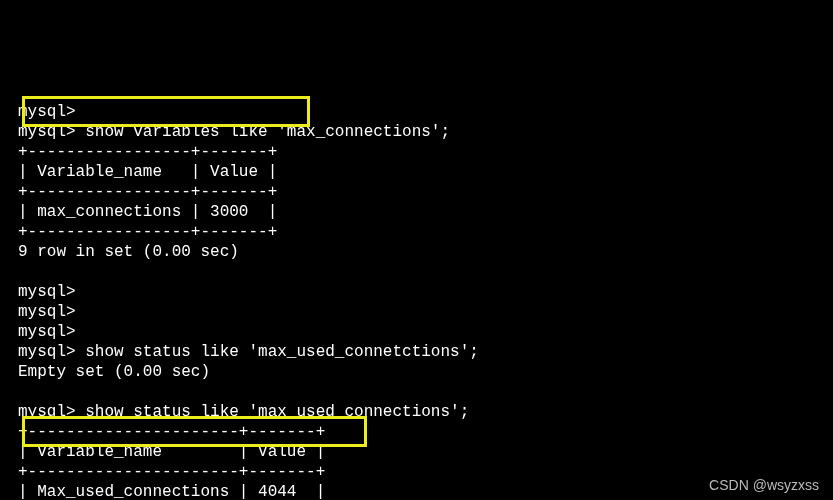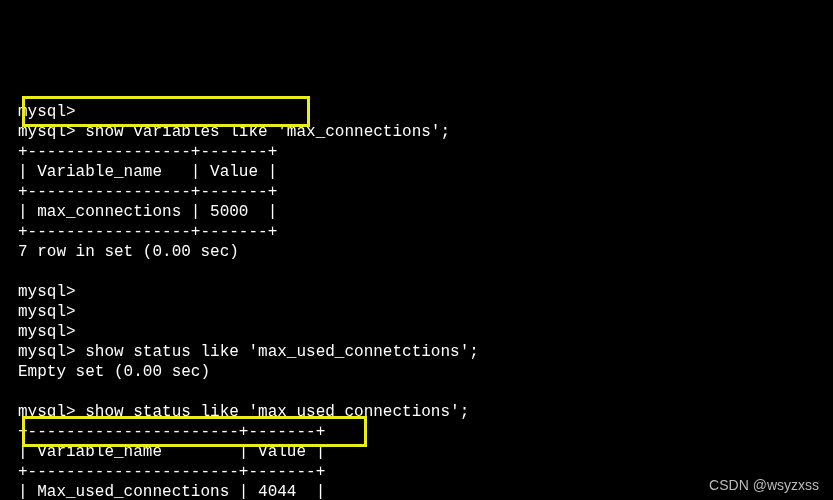--- a/index.html
+++ b/index.html
@@ -52,23 +52,23 @@
 <body>
 
 
 
 <div class="terminal">
 <span>mysql&gt;</span>
 <span>mysql&gt; show variables like 'max_connections';</span>
 <span>+-----------------+-------+</span>
 <span>| Variable_name   | Value |</span>
 <span>+-----------------+-------+</span>
-<span>| max_connections | 5000  |</span>
+<span>| max_connections | 3000  |</span>
 <span>+-----------------+-------+</span>
-<span>7 row in set (0.00 sec)</span>
+<span>9 row in set (0.00 sec)</span>
 <span></span>
 <span>mysql&gt;</span>
 <span>mysql&gt;</span>
 <span>mysql&gt;</span>
 <span>mysql&gt; show status like 'max_used_connetctions';</span>
 <span>Empty set (0.00 sec)</span>
 <span></span>
 <span>mysql&gt; show status like 'max_used_connections';</span>
 <span>+----------------------+-------+</span>
 <span>| Variable_name        | Value |</span>

